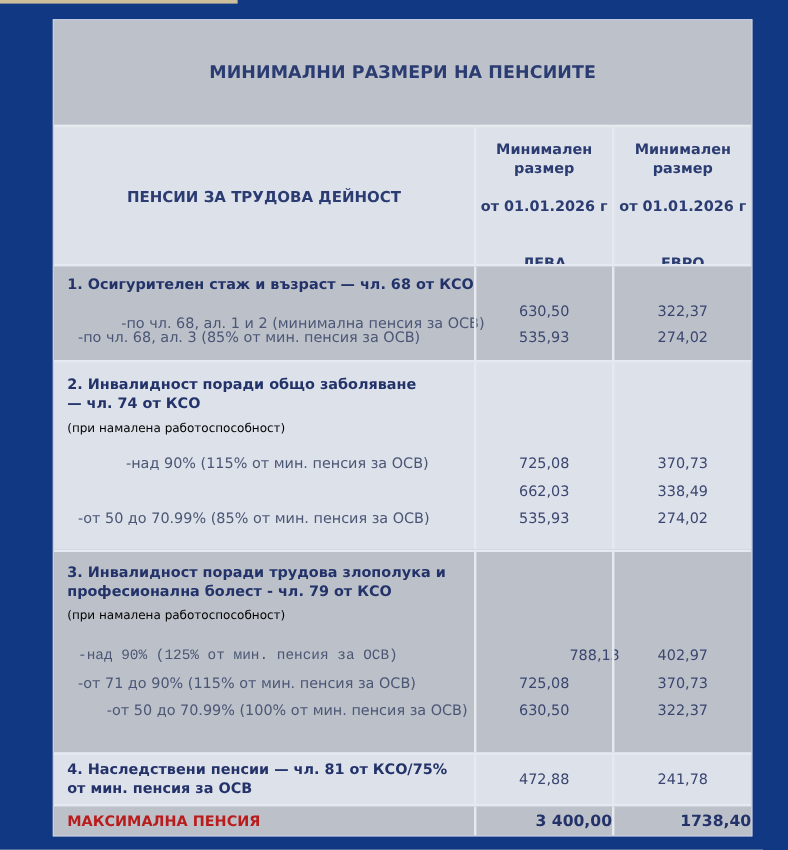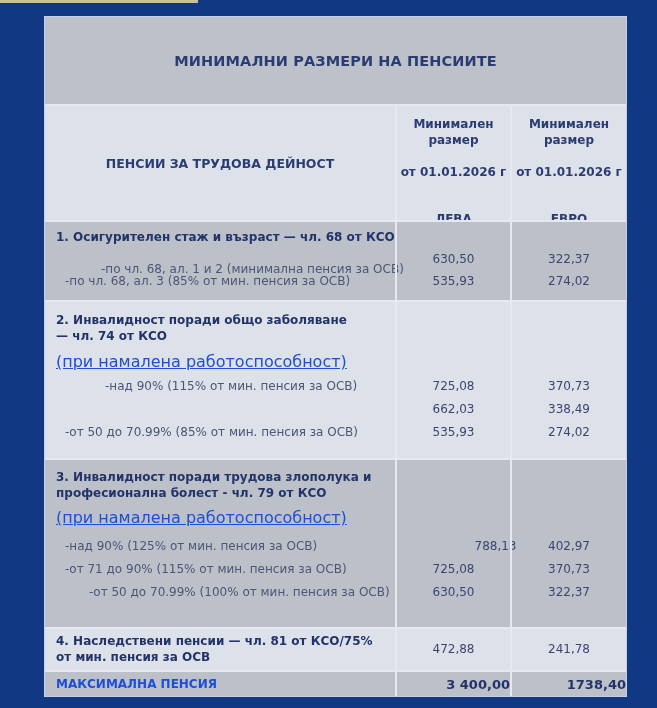--- a/index.html
+++ b/index.html
@@ -46,30 +46,30 @@
     }
     .hdr-col .l1 { position: absolute; top: 11px; left: 0; width: 100%; }
     .hdr-col .l2 { position: absolute; top: 27px; left: 0; width: 100%; }
     .hdr-col .l3 { position: absolute; top: 59px; left: 0; width: 100%; }
     .hdr-col .l4 { position: absolute; top: 106px; left: 0; width: 100%; }
     .sec-title {
       position: absolute; left: 11px; color: #23336a; font-weight: bold; font-size: 12px; line-height: 16px;
       width: 340px;
     }
     .sub-note {
-      position: absolute; left: 11px; color: #1d4ed8; font-size: 16px; text-decoration: underline;
+      position: absolute; left: 11px; color: #000000; font-size: 10px;
     }
     .item {
       position: absolute; left: 20px; color: #4b5675; font-size: 12px; white-space: nowrap;
     }
     .val {
       position: absolute; left: 0; width: 100%; text-align: center; color: #3b4670; font-size: 12px;
     }
     .max-label {
-      position: absolute; left: 11px; top: 7px; color: #1d4ed8; font-weight: bold; font-size: 12px;
+      position: absolute; left: 11px; top: 7px; color: #b91c1c; font-weight: bold; font-size: 12px;
     }
     .max-val {
       position: absolute; left: 0; top: 7px; width: 100%; text-align: right; color: #23336a; font-weight: bold; font-size: 13px;
     }
   </style>
 </head>
 <body>
 
 <div class="tan-strip"></div>
 
@@ -131,21 +131,21 @@
       <div class="val" style="top:77px;">370,73</div>
       <div class="val" style="top:100px;">338,49</div>
       <div class="val" style="top:123px;">274,02</div>
     </div>
   </div>
 
   <div class="row dark" style="top:441px;height:169px;">
     <div class="cell-label">
       <div class="sec-title" style="top:9px;width:330px;">3. Инвалидност поради трудова злополука и професионална болест - чл. 79 от КСО</div>
       <div class="sub-note" style="top:48px;">(при намалена работоспособност)</div>
-      <div class="item" style="top:79px;">-над 90% (125% от мин. пенсия за ОСВ)</div>
+      <div class="item" style="top:79px;font-family:Liberation Mono, monospace;">-над 90% (125% от мин. пенсия за ОСВ)</div>
       <div class="item" style="top:102px;">-от 71 до 90% (115% от мин. пенсия за ОСВ)</div>
       <div class="item" style="top:125px;margin-left:24px;">-от 50 до 70.99% (100% от мин. пенсия за ОСВ)</div>
     </div>
     <div class="cell-lev">
       <div class="val" style="top:79px;margin-left:42px;">788,13</div>
       <div class="val" style="top:102px;">725,08</div>
       <div class="val" style="top:125px;">630,50</div>
     </div>
     <div class="cell-eur">
       <div class="val" style="top:79px;">402,97</div>

